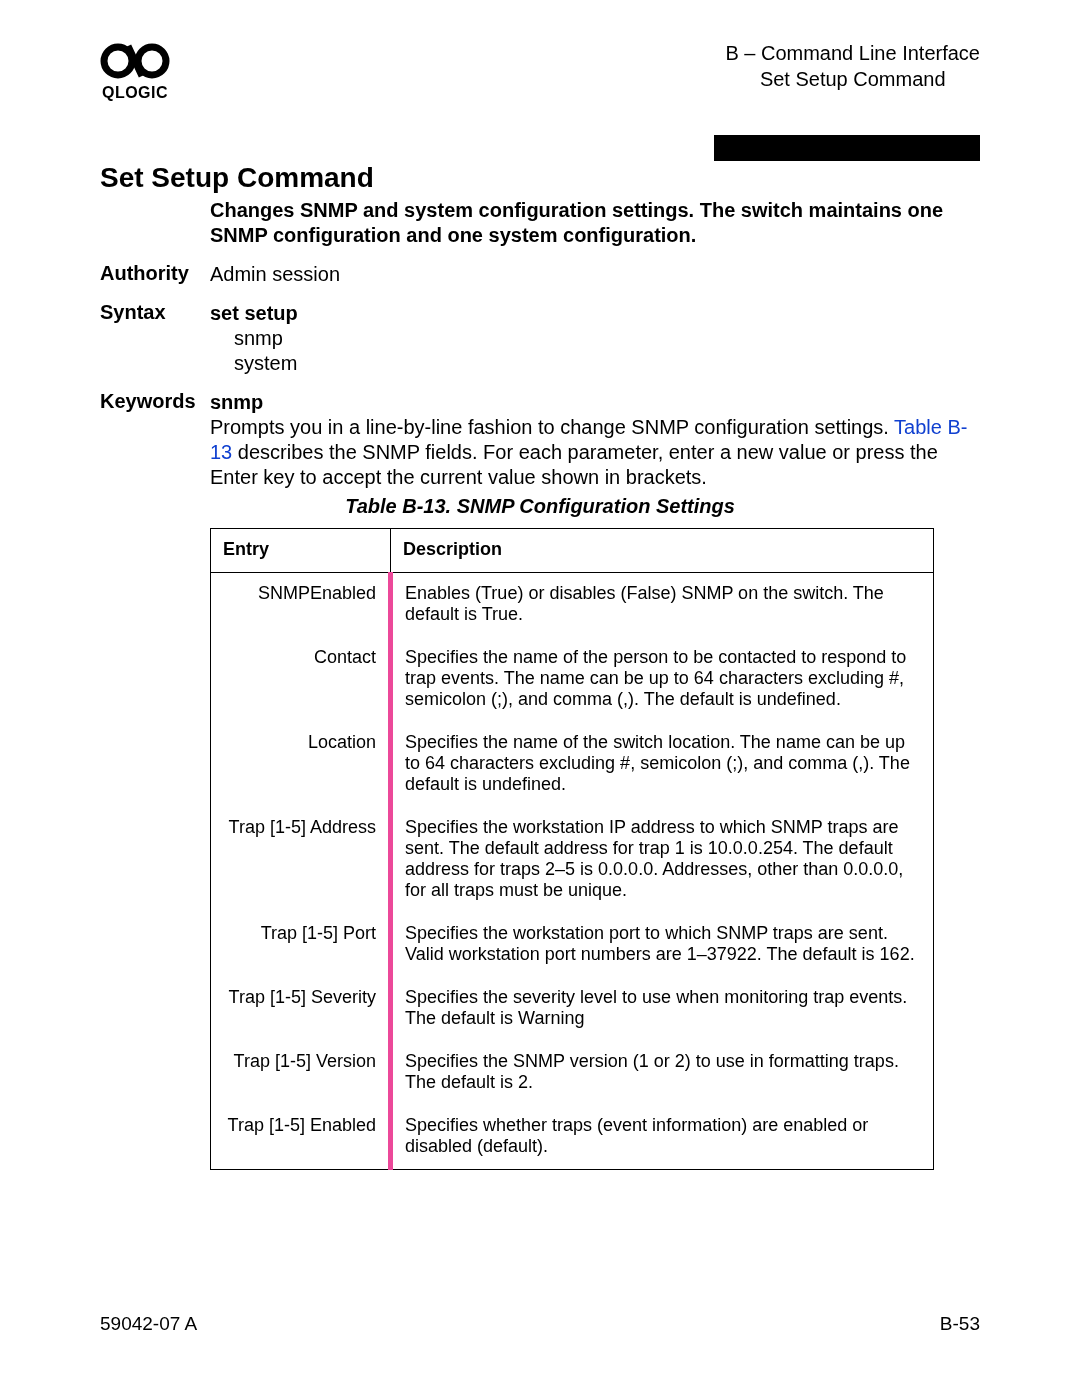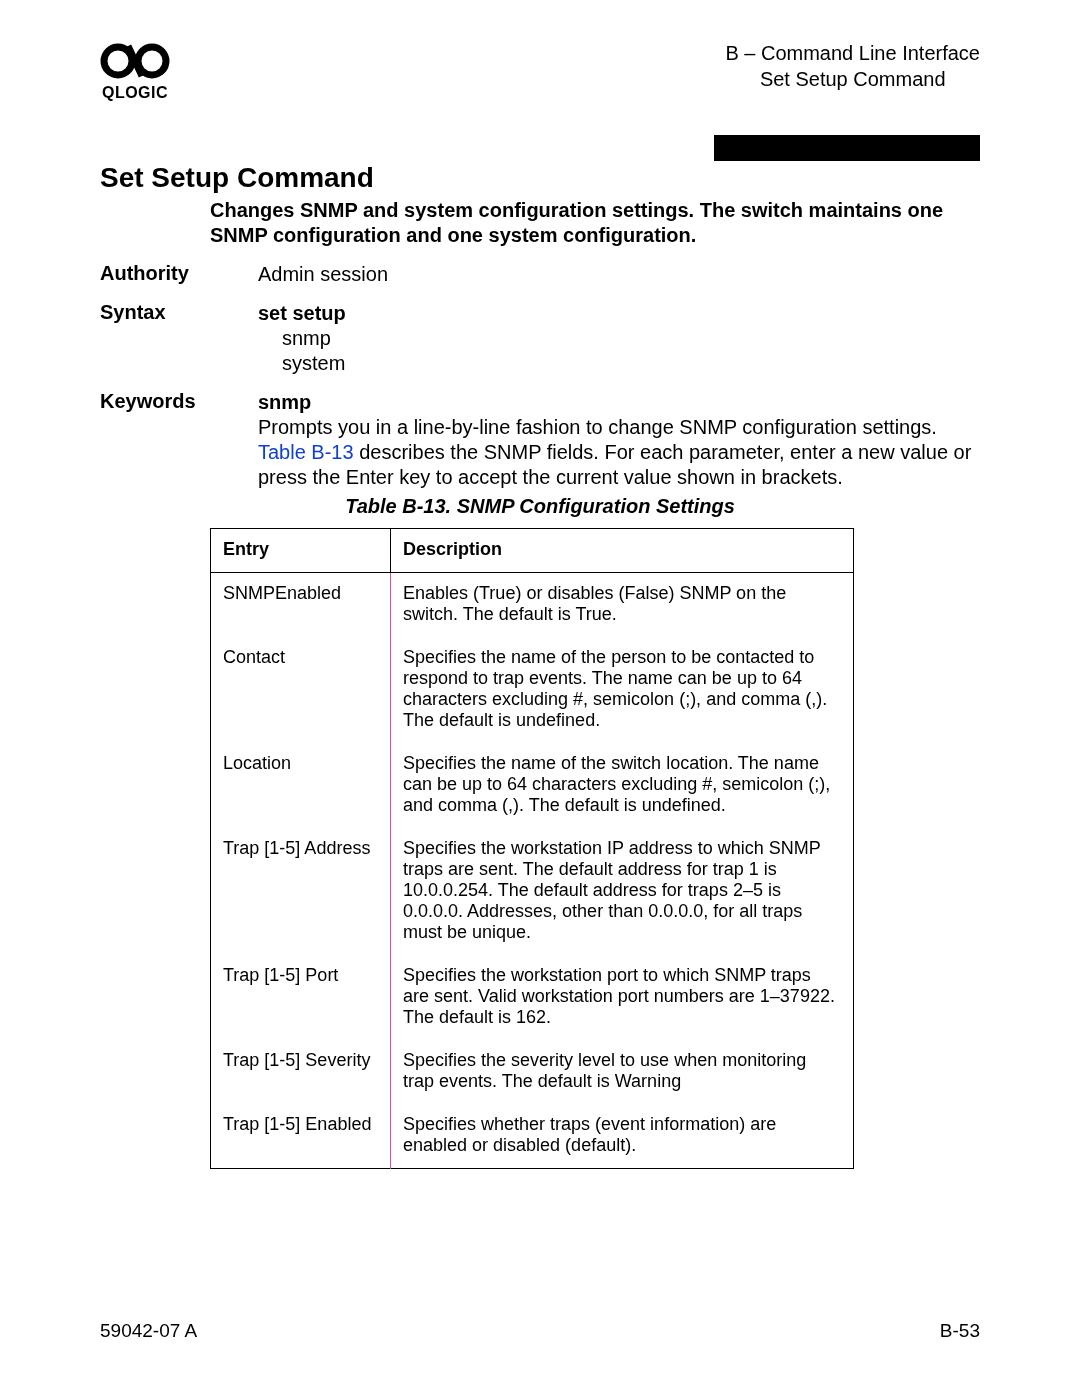--- a/index.html
+++ b/index.html
@@ -58,21 +58,20 @@
   .intro {
     margin-left: 110px;
     font-size: 20px;
     line-height: 1.25;
     margin-top: 4px;
     font-weight: bold;
   }
   .field-row {
     display: flex;
     margin-top: 14px;
-    gap: 48px;
   }
   .field-label {
     width: 110px;
     flex: 0 0 110px;
     font-weight: bold;
     font-size: 20px;
   }
   .field-body {
     font-size: 20px;
     line-height: 1.25;
@@ -85,43 +84,43 @@
     text-align: center;
     font-style: italic;
     font-weight: bold;
     font-size: 20px;
     margin-top: 5px;
     margin-bottom: 10px;
   }
   table.cfg {
     border-collapse: collapse;
     margin-left: 110px;
-    width: 644px;
+    width: 724px;
     font-size: 18px;
   }
   table.cfg th, table.cfg td {
     text-align: left;
     vertical-align: top;
     padding: 10px 12px 12px 12px;
   }
   table.cfg th {
     font-weight: bold;
     border-bottom: 1px solid #000;
   }
   table.cfg {
     border: 1px solid #000;
   }
   table.cfg col.c1 { width: 180px; }
-  table.cfg td.entry { border-right: 1px solid #ec4899; }
+  table.cfg td.entry { border-right: 5px solid #ec4899; text-align: right; }
   table.cfg th.entry { border-right: 1px solid #000; }
   .footer {
     position: absolute;
     left: 100px;
     right: 100px;
-    bottom: 55px;
+    bottom: 62px;
     display: flex;
     justify-content: space-between;
     font-size: 19px;
   }
 </style>
 </head>
 <body>
 
 <div class="page">
 
@@ -205,20 +204,24 @@
           </tr>
           <tr>
             <td class="entry">Trap [1-5] Port</td>
             <td>Specifies the workstation port to which SNMP traps are sent. Valid workstation port numbers are 1–37922. The default is 162.</td>
           </tr>
           <tr>
             <td class="entry">Trap [1-5] Severity</td>
             <td>Specifies the severity level to use when monitoring trap events. The default is Warning</td>
           </tr>
           <tr>
+            <td class="entry">Trap [1-5] Version</td>
+            <td>Specifies the SNMP version (1 or 2) to use in formatting traps. The default is 2.</td>
+          </tr>
+          <tr>
             <td class="entry">Trap [1-5] Enabled</td>
             <td>Specifies whether traps (event information) are enabled or disabled (default).</td>
           </tr>
         </tbody>
     </table>
 
   </div>
 
   <div class="footer">
     <div>59042-07 A</div>

